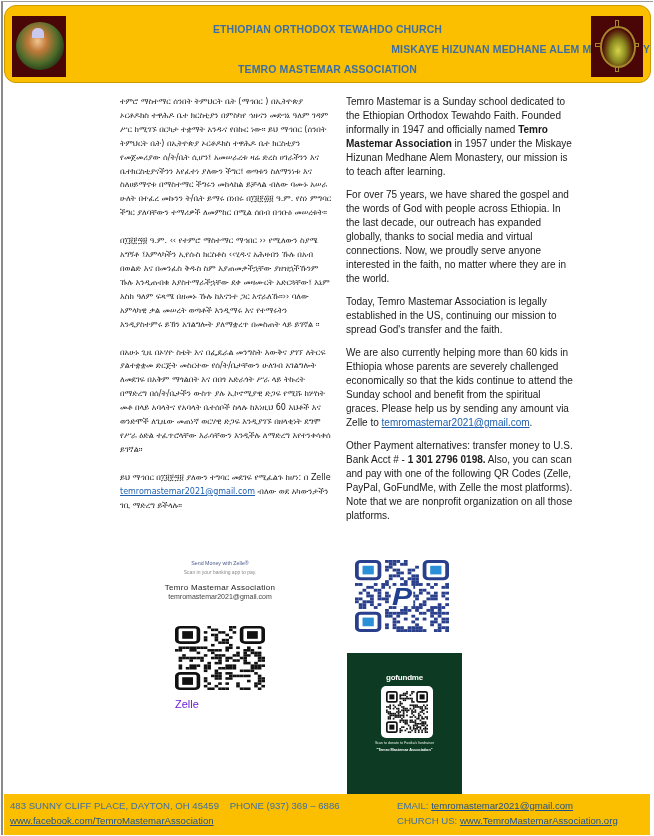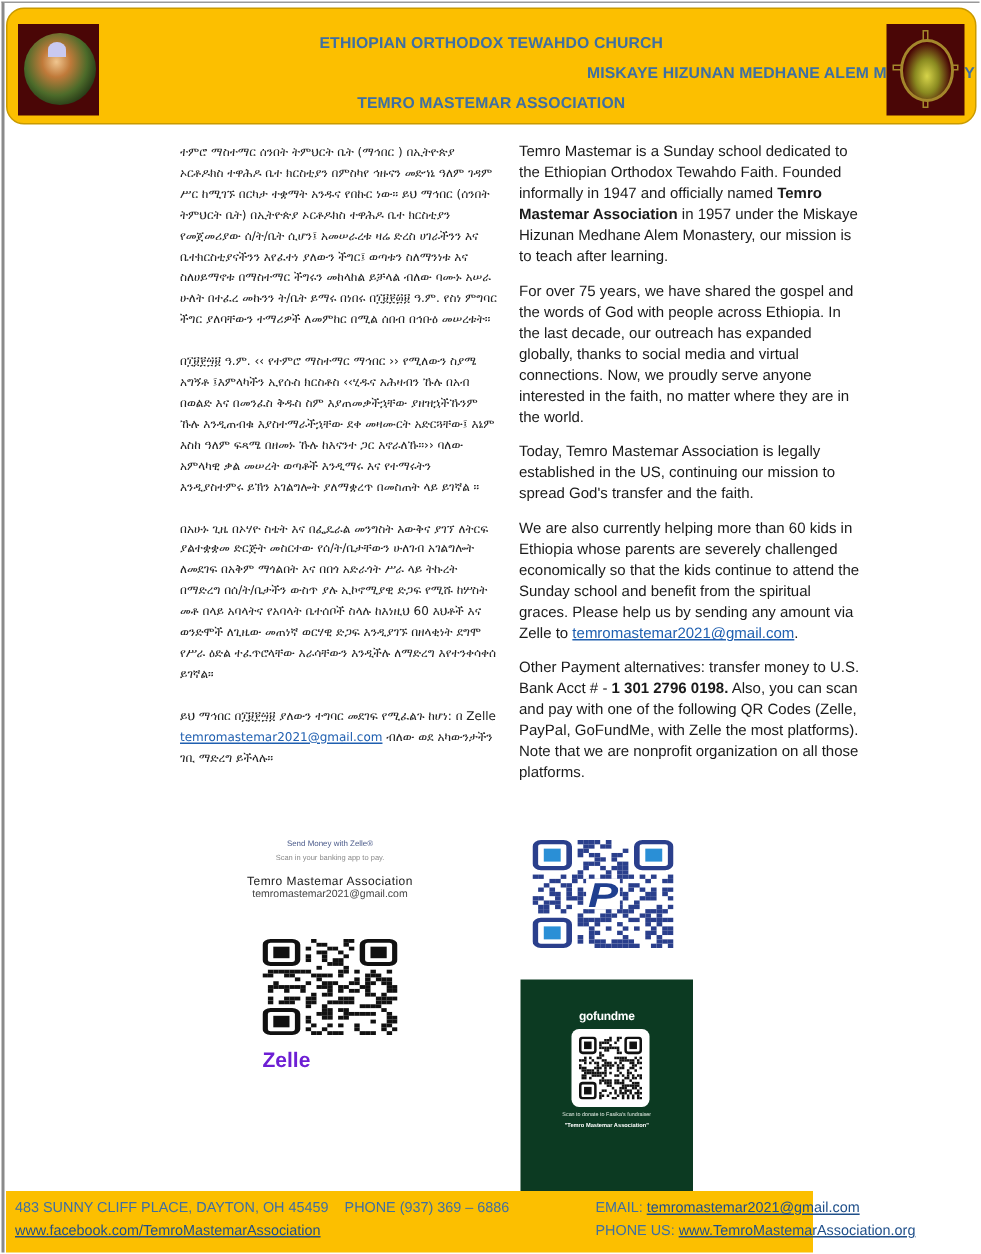--- a/index.html
+++ b/index.html
@@ -29,29 +29,29 @@
   b { font-weight: bold; }
 
   .zelle-card { position: absolute; left: 150px; top: 560px; width: 140px; text-align: center; }
   .zelle-send { font-size: 5.3px; color: #4a5a8a; margin-top: 0; }
   .zelle-scan { font-size: 5px; color: #8a8a8a; margin-top: 3px; }
   .zelle-name { font-size: 8px; color: #222; margin-top: 8px; letter-spacing: 0.3px; }
   .zelle-email { font-size: 7px; color: #444; line-height: 8.5px; margin-top: 1px; }
   .qr { position: absolute; background: #fff; }
   .qr svg { width: 100%; height: 100%; display: block; }
   .zelle-qr { left: 175px; top: 626px; width: 90px; height: 64px; }
-  .zelle-logo { position: absolute; left: 175px; top: 698px; width: 40px; font-family: "Liberation Sans", sans-serif; font-weight: bold; font-size: 14px; color: #6d1ed4; }
+  .zelle-logo { position: absolute; left: 175px; top: 698px; width: 40px; font-family: "Liberation Sans", sans-serif; font-weight: normal; font-size: 11px; color: #6d1ed4; }
   .paypal-qr { left: 355px; top: 560px; width: 94px; height: 72px; }
   .gofund { position: absolute; left: 347px; top: 653px; width: 115px; height: 144px; background: #0c3a22; text-align: center; }
   .gofund-logo { color: #fff; font-weight: bold; font-size: 8px; margin-top: 20px; letter-spacing: -0.2px; }
   .gofund-qrbox { position: absolute; left: 34px; top: 33px; width: 52px; height: 52px; background: #fff; border-radius: 5px; padding: 5px; }
   .gofund-cap1 { position: absolute; left: 0; top: 88px; width: 100%; color: #e6efe6; font-size: 3.6px; }
   .gofund-cap2 { position: absolute; left: 0; top: 95px; width: 100%; color: #ffffff; font-size: 3.8px; font-weight: bold; }
 
-  .footer { position: absolute; left: 4px; top: 794px; width: 538px; height: 41px; background: #fcbf00; font-family: "Liberation Sans", sans-serif; font-size: 9.6px; color: #3e6fa3; }
+  .footer { position: absolute; left: 4px; top: 794px; width: 646px; height: 41px; background: #fcbf00; font-family: "Liberation Sans", sans-serif; font-size: 9.6px; color: #3e6fa3; }
   .footer .f { position: absolute; white-space: nowrap; }
   .footer a { color: #1f4f8a; text-decoration: underline; }
   .f1 { left: 6px; top: 6px; } .f2 { left: 6px; top: 21px; } .f3 { left: 393px; top: 6px; } .f4 { left: 393px; top: 21px; }
 </style>
 </head>
 <body>
 
 <div class="page-border"></div>
 
 <div class="header">
@@ -751,16 +751,16 @@
 <div class="footer">
   <div class="f f1">
     <span>483 SUNNY CLIFF PLACE, DAYTON, OH 45459</span>&nbsp;&nbsp;&nbsp;&nbsp;<span>PHONE (937) 369 – 6886</span>
   </div>
   <div class="f f2"><a>www.facebook.com/TemroMastemarAssociation</a></div>
   <div class="f f3">
     <span>EMAIL:</span>
     <a>temromastemar2021@gmail.com</a>
   </div>
   <div class="f f4">
-    <span>PHONE US:</span>
+    <span>CHURCH US:</span>
     <a>www.TemroMastemarAssociation.org</a>
   </div>
 </div>
 
 </body></html>

